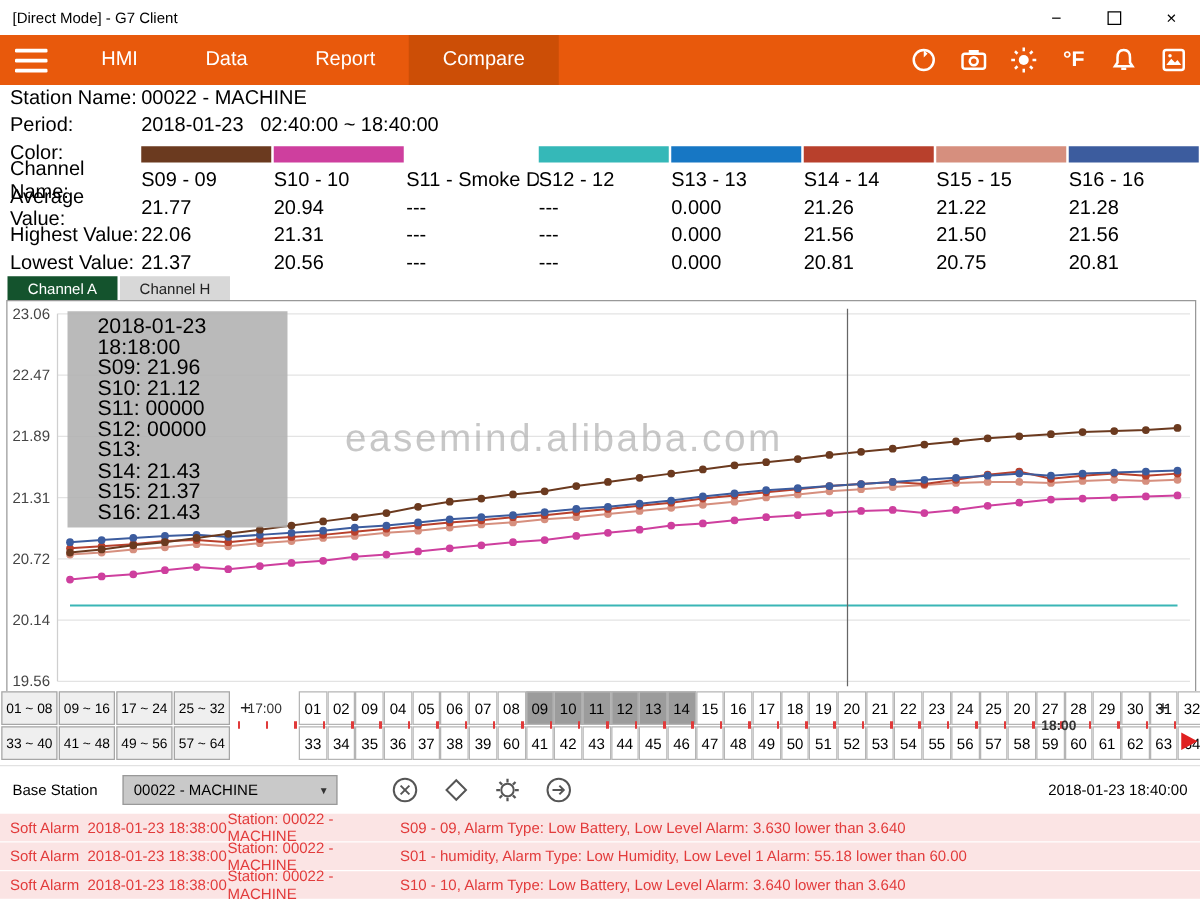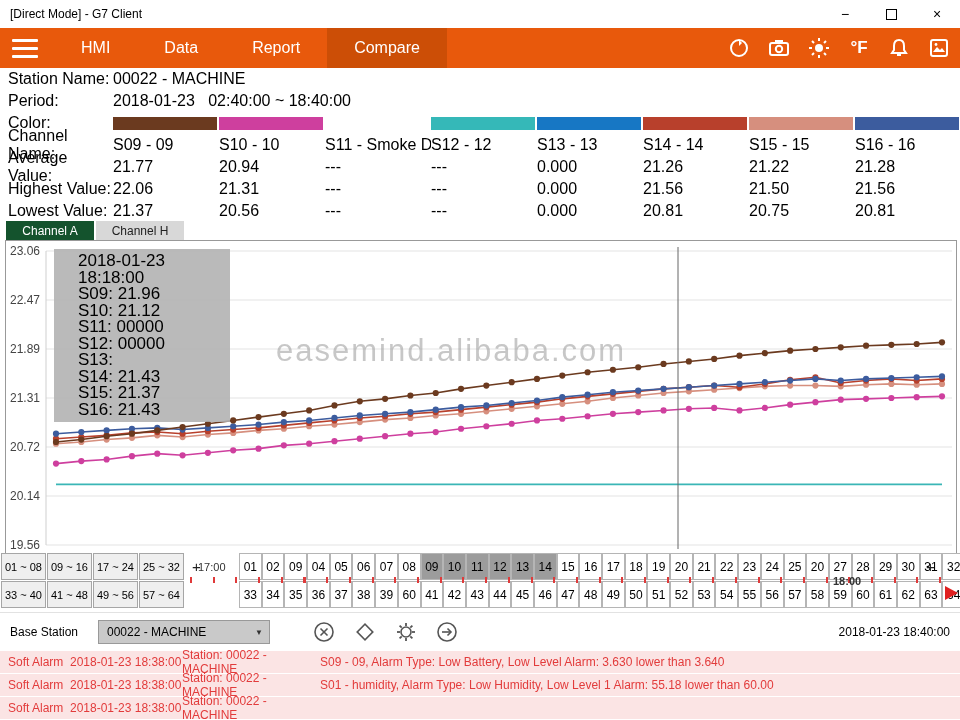--- a/index.html
+++ b/index.html
@@ -591,14 +591,15 @@
     <div class="alarm">
       <span class="a-type">Soft Alarm</span>
       <span class="a-time">2018-01-23 18:38:00</span>
       <span class="a-station">Station: 00022 - MACHINE</span>
       <span class="a-msg">S01 - humidity, Alarm Type: Low Humidity, Low Level 1 Alarm: 55.18 lower than 60.00</span>
     </div>
     <div class="alarm">
       <span class="a-type">Soft Alarm</span>
       <span class="a-time">2018-01-23 18:38:00</span>
       <span class="a-station">Station: 00022 - MACHINE</span>
+      <span class="a-msg">S10 - 10, Alarm Type: Low Battery, Low Level Alarm: 3.640 lower than 3.640</span>
     </div>
   </div>
 
 </body></html>

